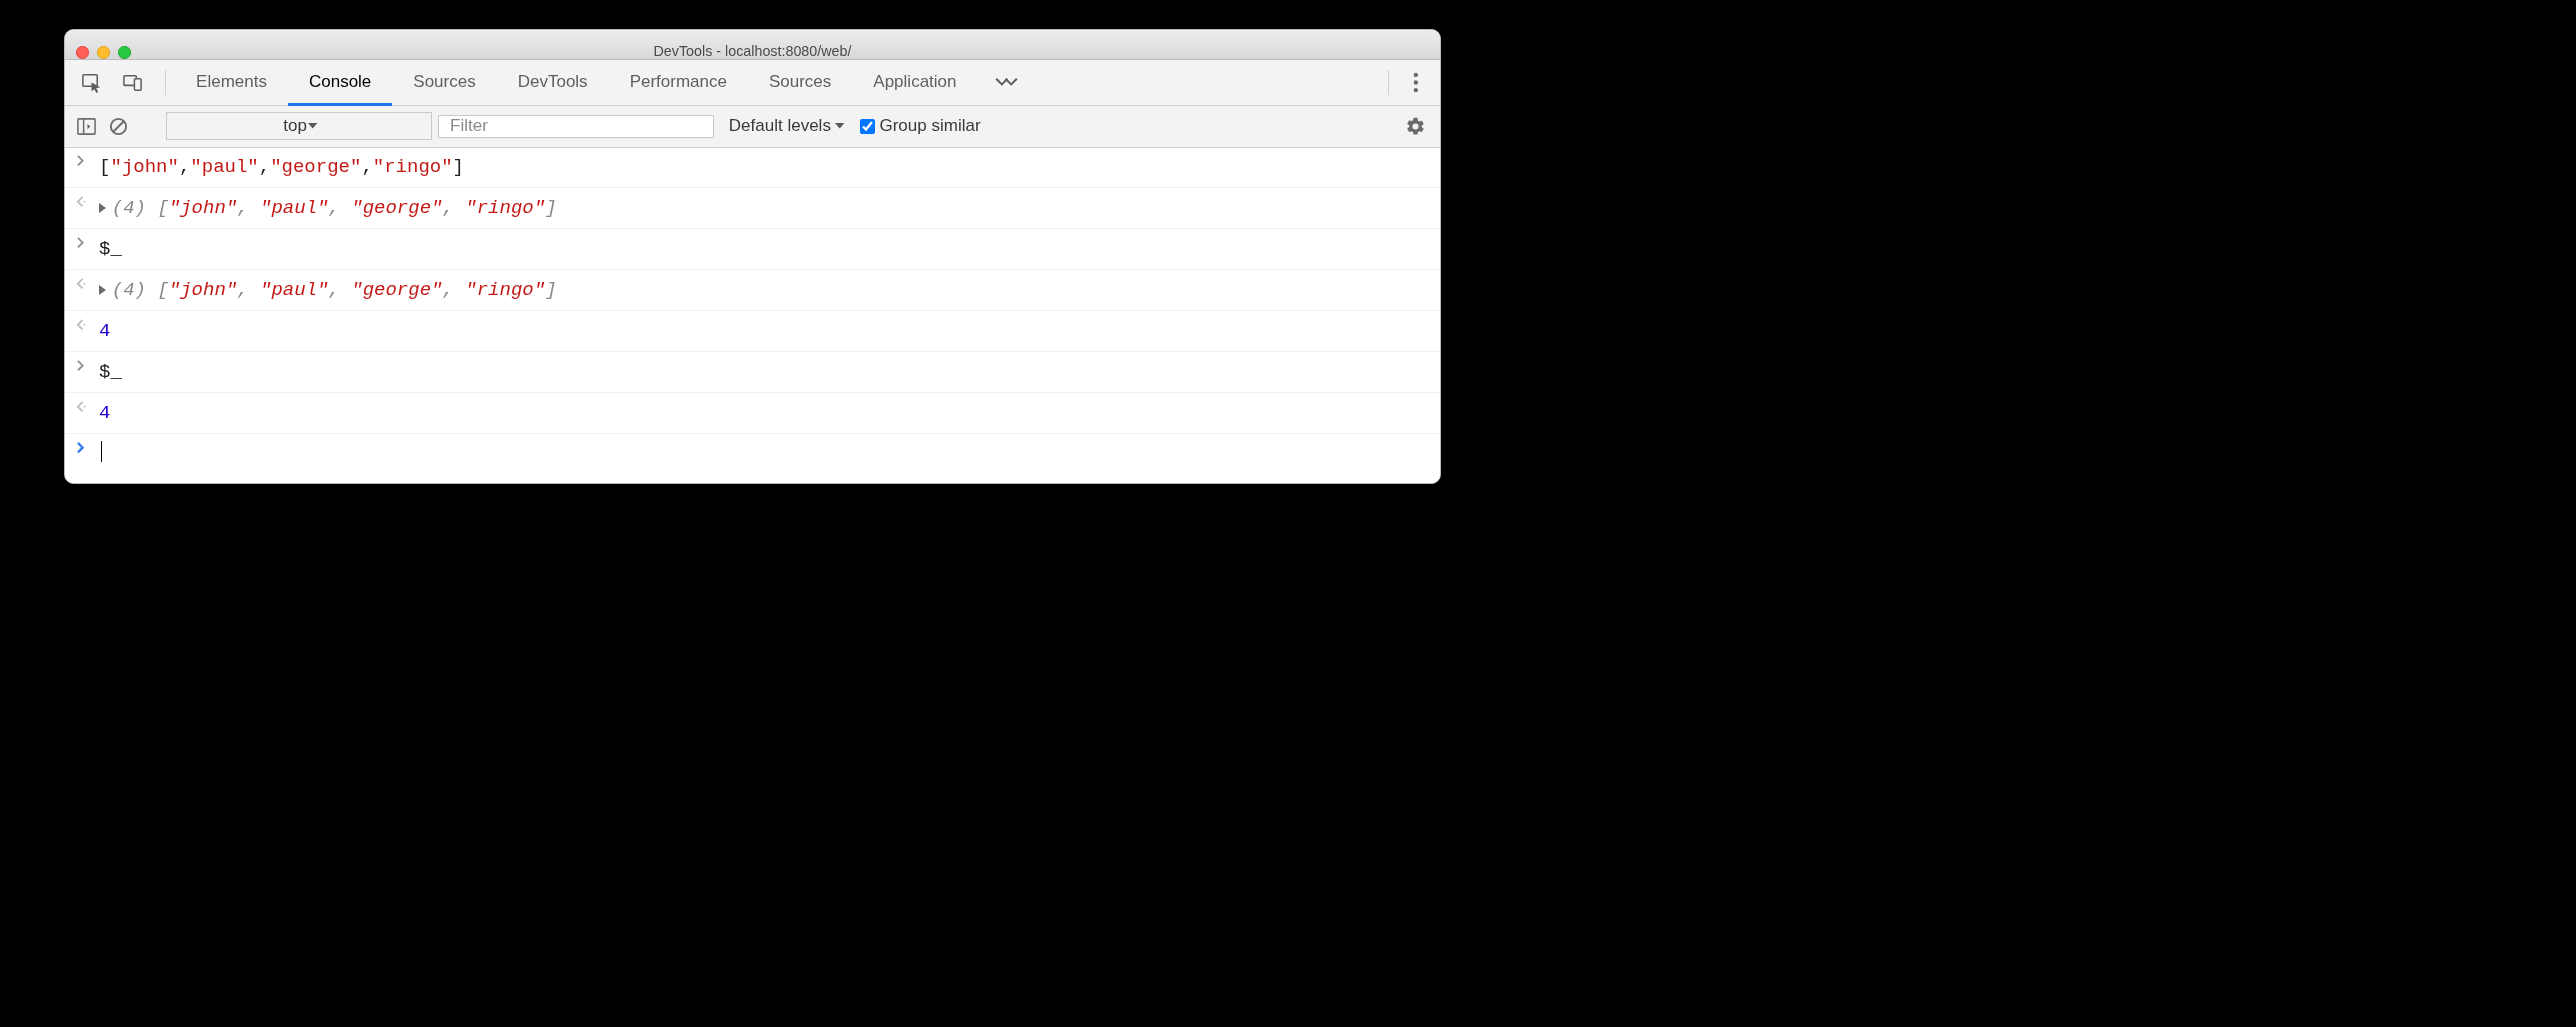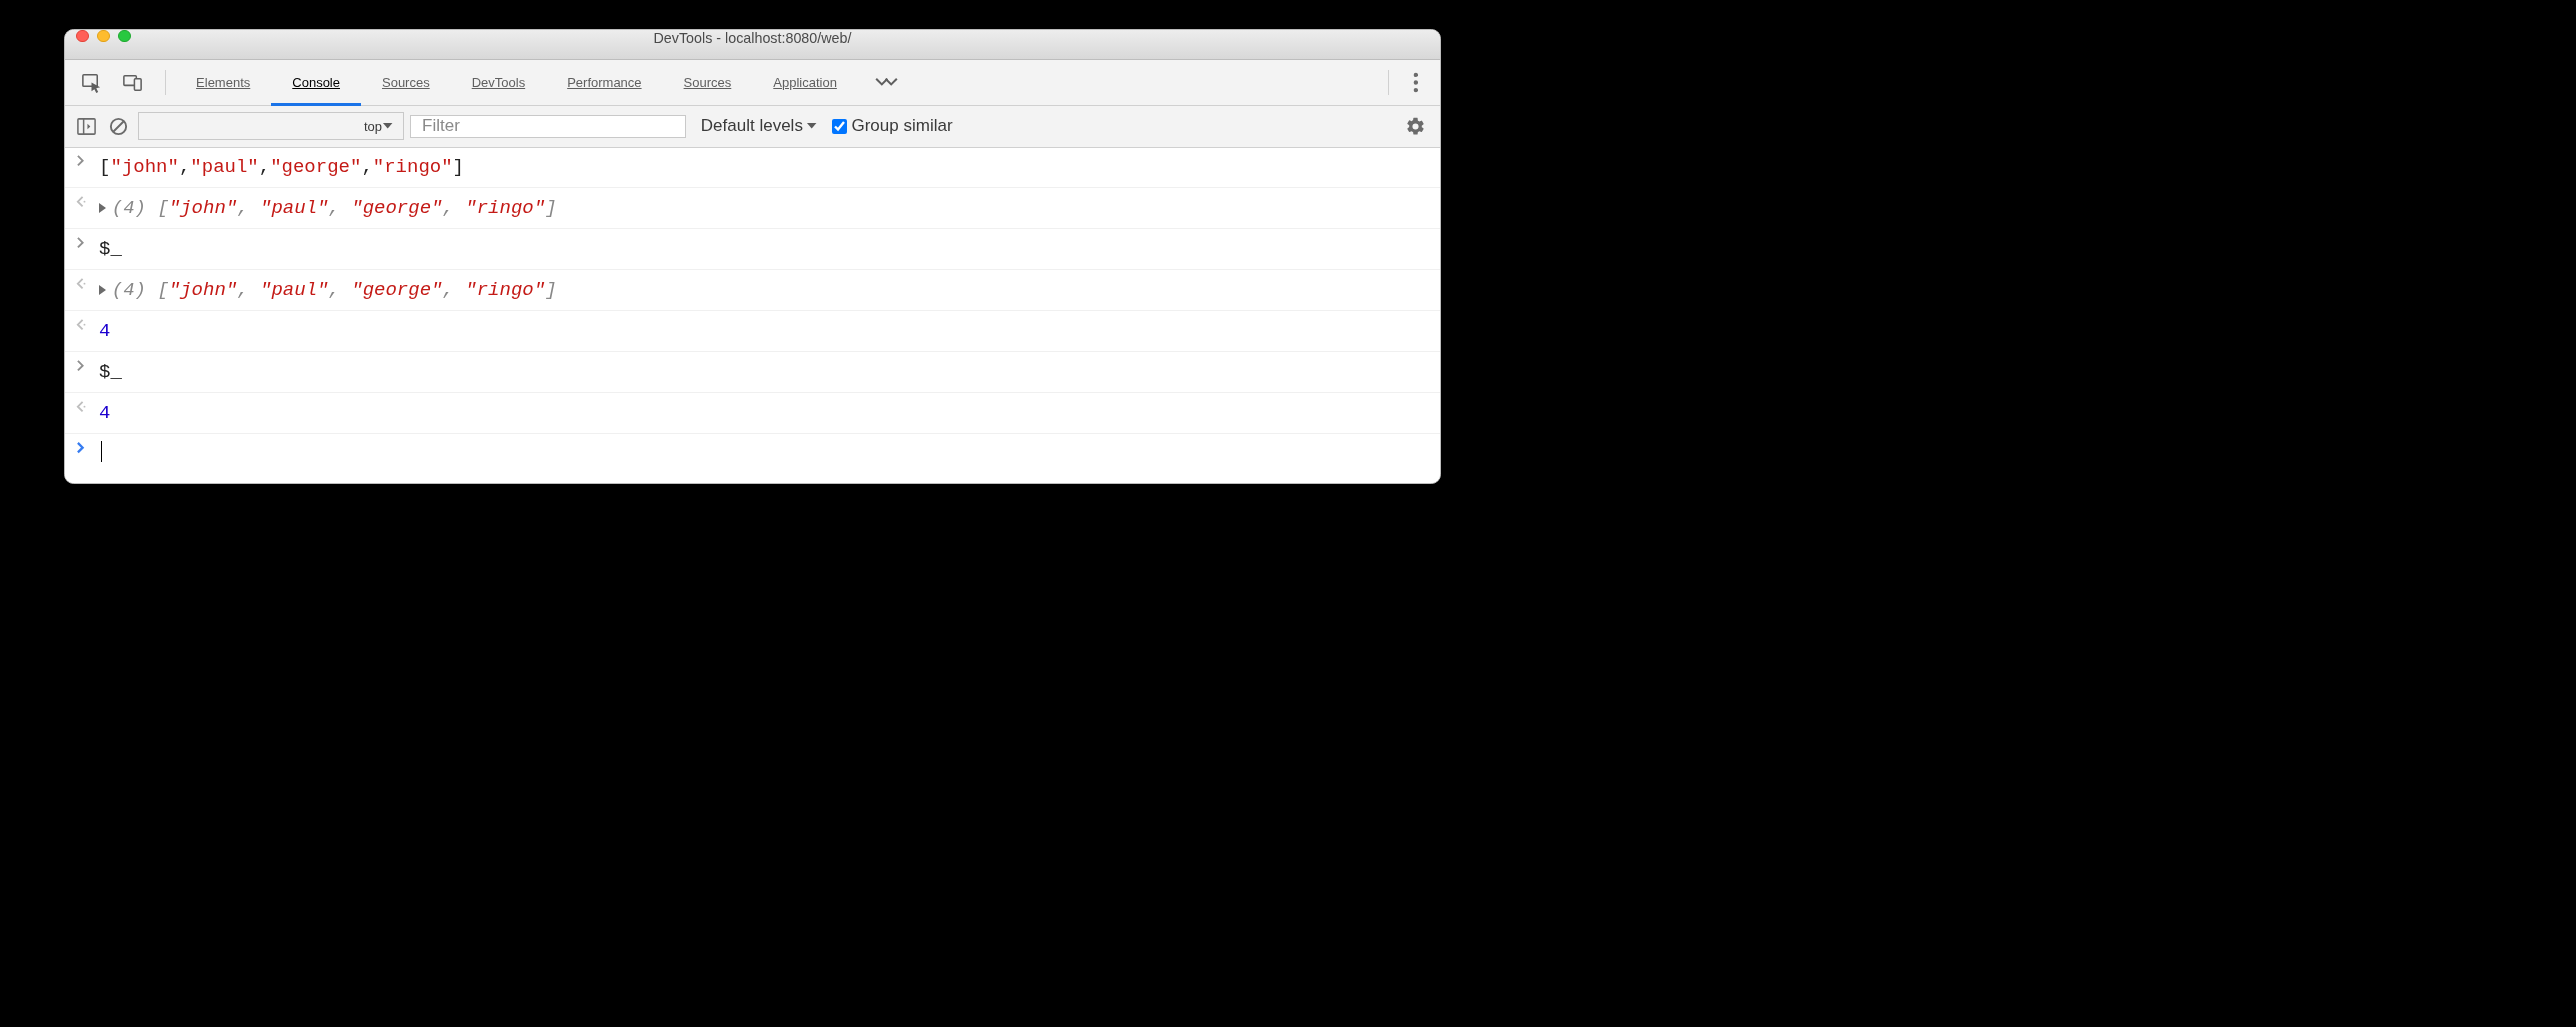--- a/index.html
+++ b/index.html
@@ -21,21 +21,21 @@
       border-radius: 9.5px;
       box-shadow: 0 19px 57px rgba(0,0,0,0.5);
       overflow: hidden;
       border: 1px solid #bcbcbc;
     }
     .titlebar {
       height: 30px;
       background: linear-gradient(#ededed, #d8d8d8);
       border-bottom: 1px solid #bdbdbd;
       display: flex;
-      align-items: flex-start;
+      align-items: flex-end;
       padding: 0 11.4px;
       position: relative;
     }
     .traffic-lights { display: flex; gap: 8.6px; align-items: center; }
     .tl { width: 12.4px; height: 12.4px; border-radius: 50%; }
     .tl.red { background: #ff5f57; border: 0.5px solid #e24238; }
     .tl.yellow { background: #febc2e; border: 0.5px solid #e1a117; }
     .tl.green { background: #28c840; border: 0.5px solid #1fa82f; }
     .titlebar-title {
       position: absolute;
@@ -65,25 +65,24 @@
       display: flex; align-items: center; justify-content: center;
       color: #5f5f5f;
       cursor: pointer;
     }
     .divider { width: 1px; height: 25px; background: #d0d0d0; margin: 0 9.5px; align-self: center; }
     .tabs { display: flex; align-items: stretch; }
     .tab {
       padding: 0 21px;
       display: flex;
       align-items: center;
-      font-size: 13px;
+      font-size: 17px;
       color: #5f5f5f;
       cursor: pointer;
       position: relative;
-      text-decoration: underline;
     }
     .tab.active { color: #000000; }
     .tab.active::after {
       content: "";
       position: absolute;
       left: 0; right: 0; bottom: -1px;
       height: 2.9px;
       background: #1a73e8;
     }
     .tab-more {
@@ -104,25 +103,26 @@
       padding: 0 7.6px;
       gap: 5.7px;
     }
     .context-select {
       height: 28.5px;
       display: flex;
       align-items: center;
       border: 1px solid #c9c9c9;
       background: #fff0;
       padding: 0 9.5px 0 13.3px;
-      font-size: 13px;
+      font-size: 17px;
       color: #3a3a3a;
       min-width: 266px;
-      justify-content: flex-end;
-      cursor: pointer;
+      justify-content: center;
+      cursor: pointer;
+      margin-left: 28px;
     }
     .filter-input {
       height: 23px;
       border: 1px solid #c9c9c9;
       background: #fff;
       padding: 0 11.4px;
       font-size: 17px;
       color: #3a3a3a;
       width: 276px;
     }

